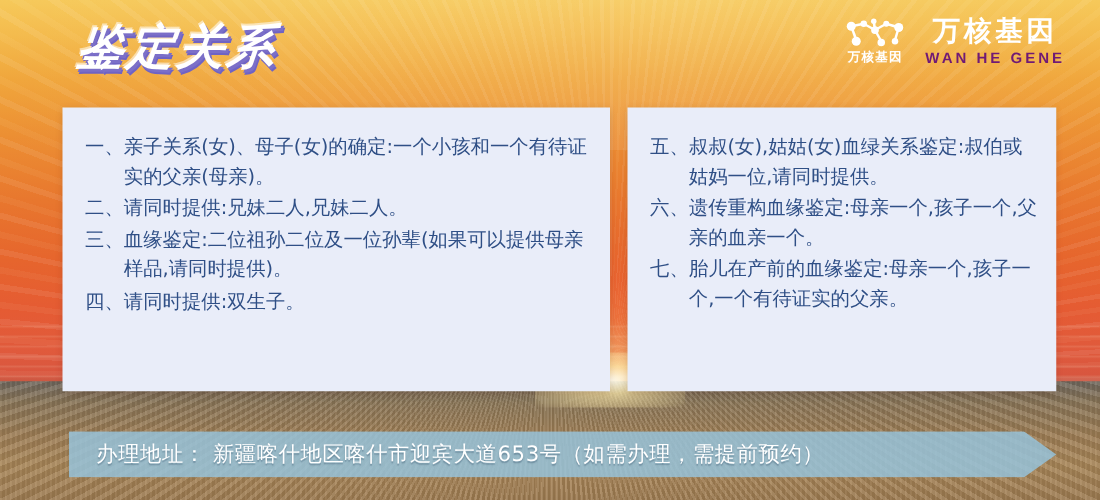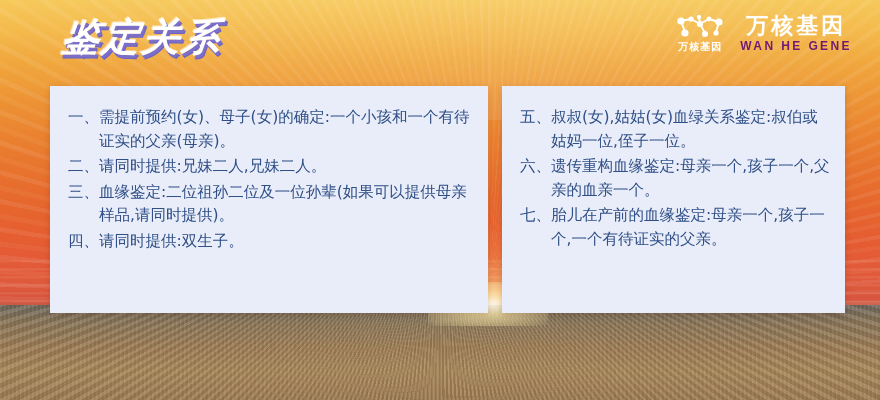--- a/index.html
+++ b/index.html
@@ -296,45 +296,48 @@
     </div>
     <div class="logo-words">
       <span class="logo-cn">万核基因</span>
       <span class="logo-en">WAN HE GENE</span>
     </div>
   </div>
 
   <div class="panel panel-left">
     <div class="item">
       <span class="item-num">一、</span>
-      <span class="item-text">需提前预约(女)、母子(女)的确定:一个小孩和一个有待证实的父亲(母亲)。</span>
+      <span class="item-text">亲子关系(女)、母子(女)的确定:一个小孩和一个有待证实的父亲(母亲)。</span>
     </div>
     <div class="item">
       <span class="item-num">二、</span>
       <span class="item-text">请同时提供:兄妹二人,兄妹二人。</span>
     </div>
     <div class="item">
       <span class="item-num">三、</span>
       <span class="item-text">血缘鉴定:二位祖孙二位及一位孙辈(如果可以提供母亲样品,请同时提供)。</span>
     </div>
     <div class="item">
       <span class="item-num">四、</span>
       <span class="item-text">请同时提供:双生子。</span>
     </div>
   </div>
 
   <div class="panel panel-right">
     <div class="item">
       <span class="item-num">五、</span>
-      <span class="item-text">叔叔(女),姑姑(女)血绿关系鉴定:叔伯或姑妈一位,侄子一位。</span>
+      <span class="item-text">叔叔(女),姑姑(女)血绿关系鉴定:叔伯或姑妈一位,请同时提供。</span>
     </div>
     <div class="item">
       <span class="item-num">六、</span>
       <span class="item-text">遗传重构血缘鉴定:母亲一个,孩子一个,父亲的血亲一个。</span>
     </div>
     <div class="item">
       <span class="item-num">七、</span>
       <span class="item-text">胎儿在产前的血缘鉴定:母亲一个,孩子一个,一个有待证实的父亲。</span>
     </div>
   </div>
 
+  <div class="banner">
+    <span class="banner-text">办理地址： 新疆喀什地区喀什市迎宾大道653号（如需办理，需提前预约）</span>
+  </div>
 
 </div>
 
 </body></html>

